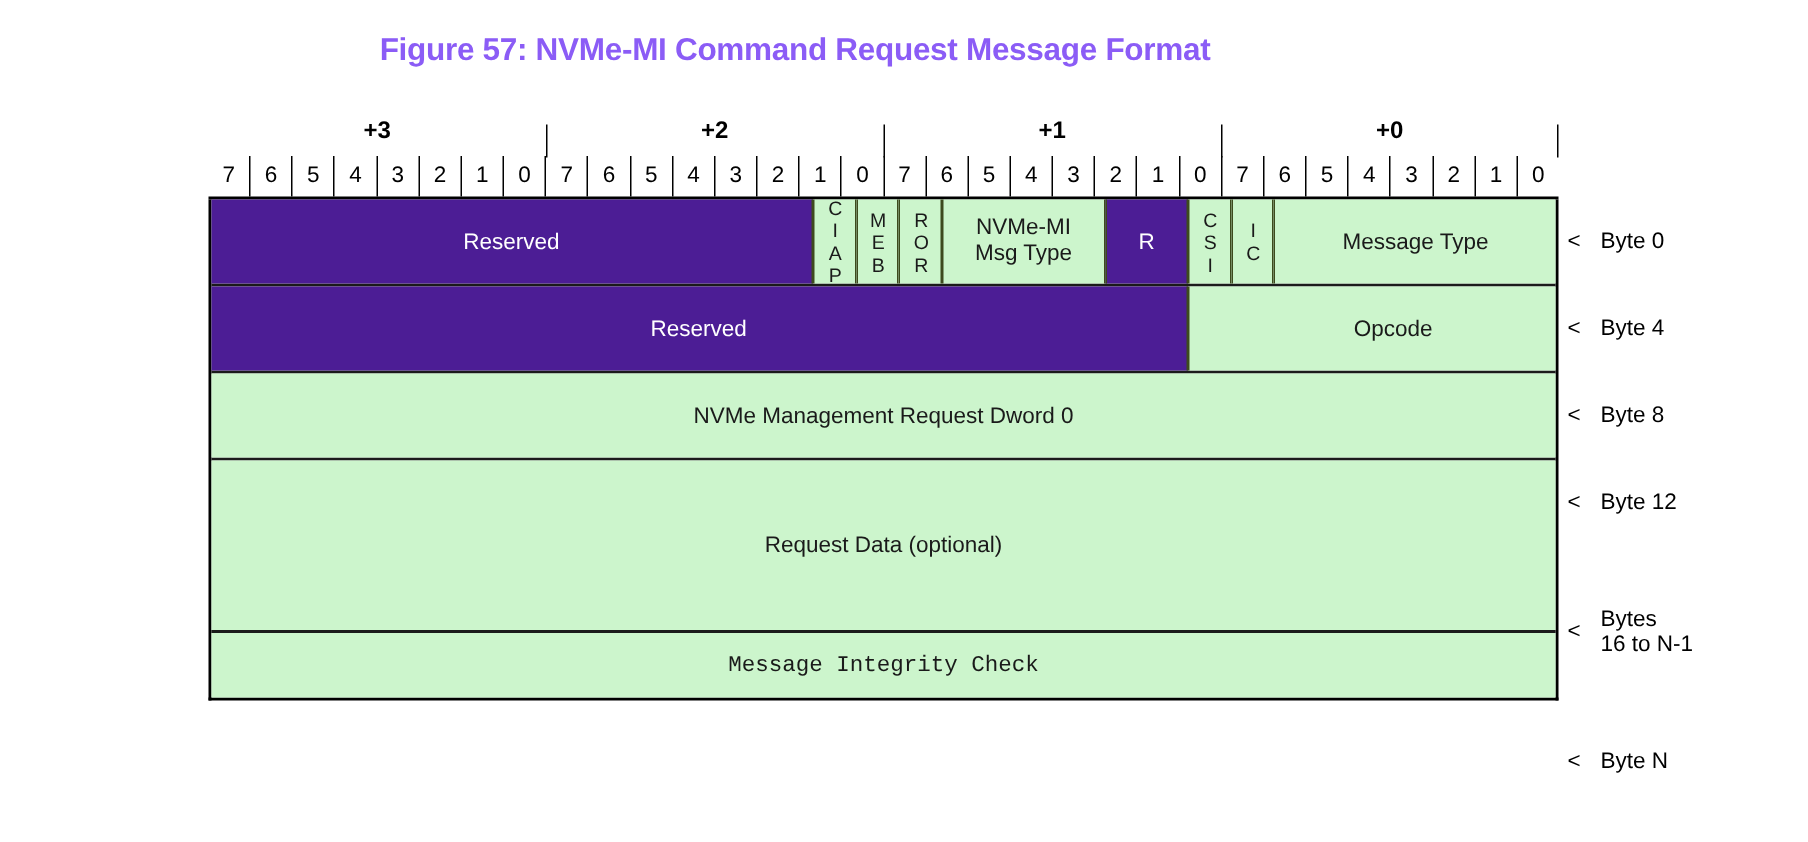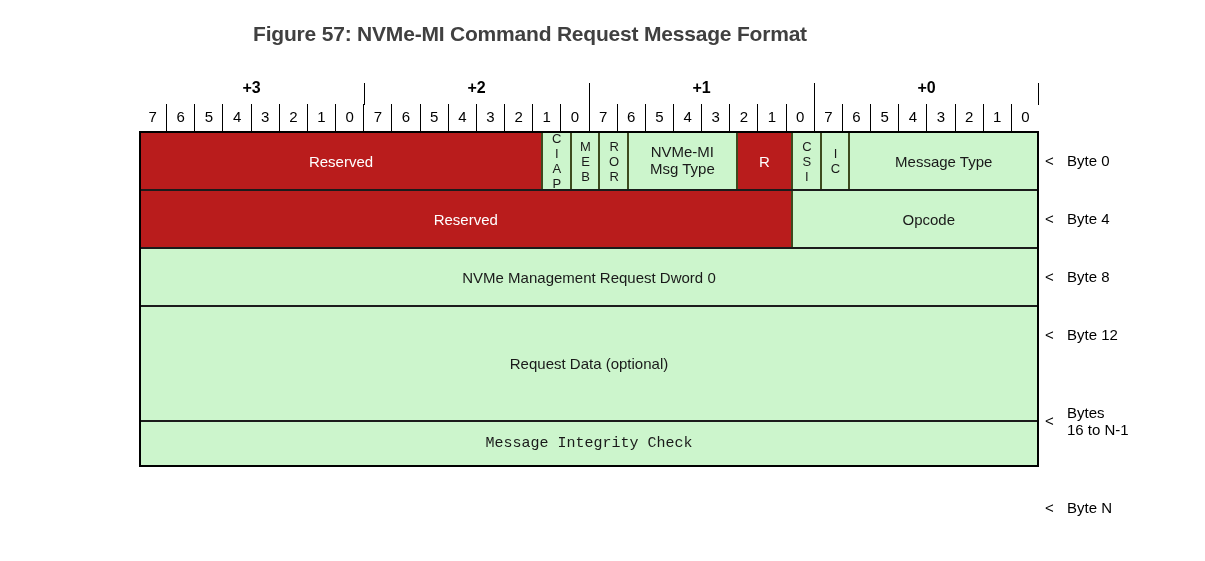--- a/index.html
+++ b/index.html
@@ -19,21 +19,21 @@
   
   #figure-title {
     position: absolute;
     left: 0;
     top: 22px;
     width: 1060px;
     text-align: center;
     font-size: 21px;
     font-weight: bold;
     letter-spacing: -0.2px;
-    color: #404040;
+    color: #8b5cf6;
   }
 
   
   #diagram {
     position: absolute;
     left: 139px;
     top: 75px;
     width: 900px;
   }
 
@@ -101,21 +101,21 @@
     justify-content: center;
     text-align: center;
     font-size: 15px;
     overflow: hidden;
   }
   .cell.light {
     background: #ccf5cc;
     color: #1a1a1a;
   }
   .cell.dark {
-    background: #b91c1c;
+    background: #4c1d95;
     color: #ffffff;
   }
   .cell.noborder-l { border-left: none; }
   .cell.noborder-r { border-right: none; }
 
   .cell .vert {
     writing-mode: vertical-rl;
     text-orientation: upright;
     letter-spacing: 0px;
     line-height: 0.92;

